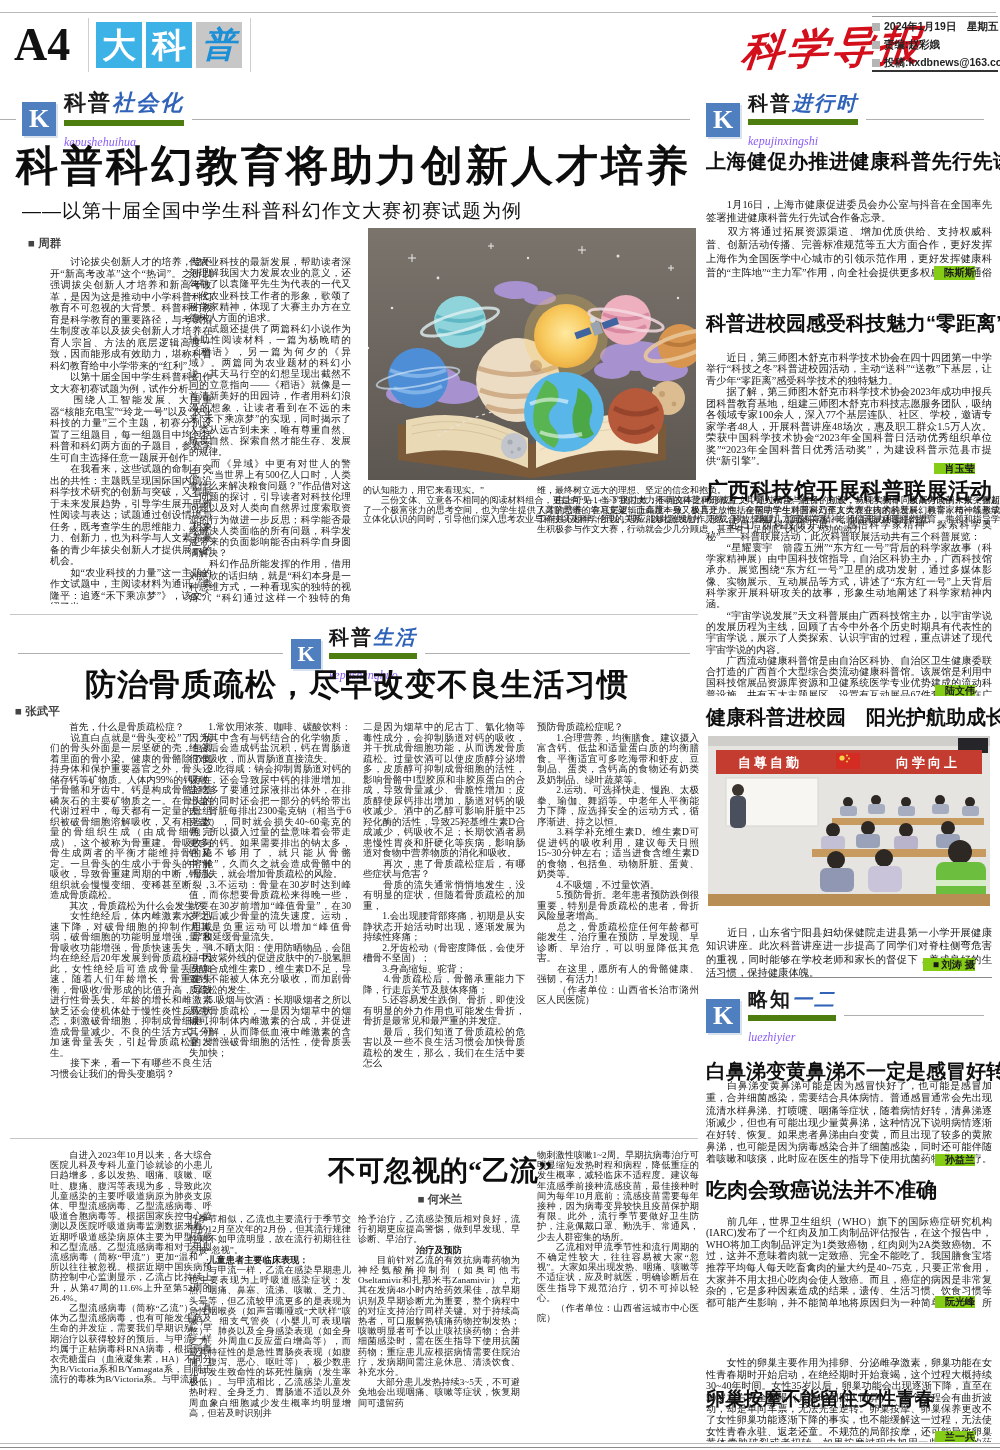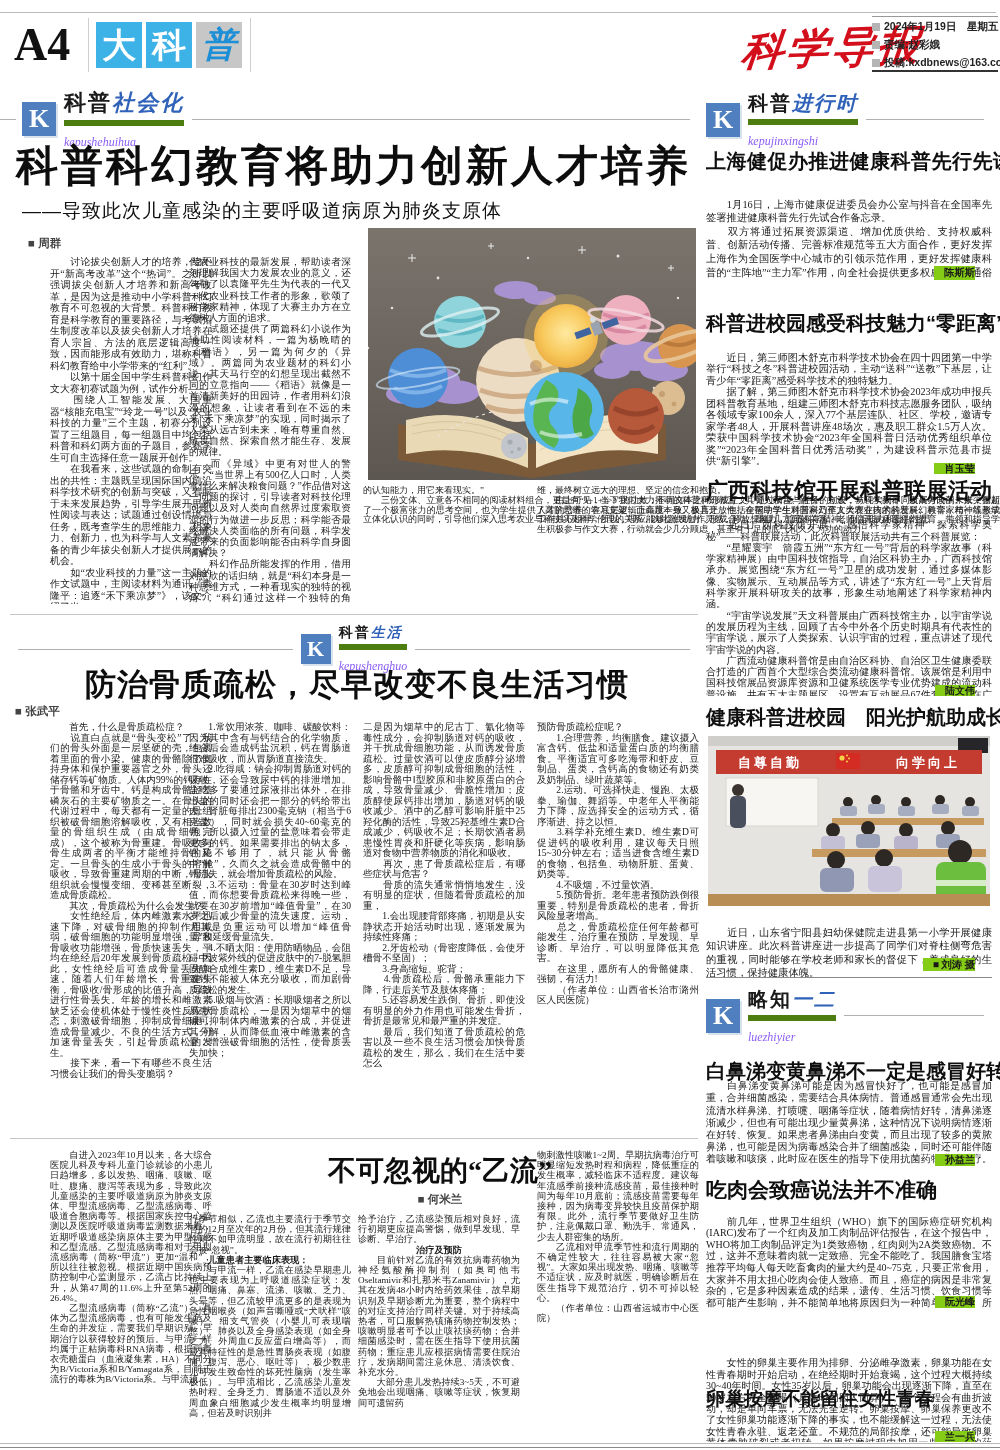--- a/index.html
+++ b/index.html
@@ -109,21 +109,21 @@
     <div class="badge-fixed"></div>
     <div class="k-sq">K</div>
     <div class="badge-mid">
       <div class="badge-title"><span>科普</span><span class="t-blue">社会化</span></div>
       <div class="badge-pinyin">kepushehuihua</div>
     </div>
     <div class="badge-grow"></div>
   </div>
 
   <div class="main-headline">科普科幻教育将助力创新人才培养</div>
-  <div class="main-subhead">——导致此次儿童感染的主要呼吸道病原为肺炎支原体</div>
+  <div class="main-subhead">——以第十届全国中学生科普科幻作文大赛初赛试题为例</div>
   <div class="byline" style="left:28px;top:236px;">■ 周群</div>
 
   <div class="col mcol cx1">　　讨论拔尖创新人才的培养，绕不开“新高考改革”这个“热词”。之所以强调拔尖创新人才培养和新高考改革，是因为这是推动中小学科普科幻教育不可忽视的大背景。科普科幻教育是科学教育的重要路径，与考试招生制度改革以及拔尖创新人才培养在育人宗旨、方法的底层逻辑高度一致，因而能形成有效助力，堪称科普科幻教育给中小学带来的“红利”。
 　　以第十届全国中学生科普科幻作文大赛初赛试题为例，试作分析——
 　　围绕人工智能发展、大国重器“核能充电宝”“玲龙一号”以及“农业科技的力量”三个主题，初赛分别设置了三组题目，每一组题目中均包括科普和科幻两方面的子题目，参赛学生可自主选择任意一题展开创作。
 　　在我看来，这些试题的命制有突出的共性：主题既呈现国际国内前沿科学技术研究的创新与突破，又着眼于未来发展趋势，引导学生展开思辨性阅读与表达；试题通过创设情境与任务，既考查学生的思维能力、想象力、创新力，也为科学与人文素养兼备的青少年拔尖创新人才提供展示的机会。
 　　如“农业科技的力量”这一主题的作文试题中，主阅读材料为通讯《袁隆平：追逐“禾下乘凉梦”》，该文介绍了当</div>
   <div class="col mcol mcol2 cx2">代农业科技的最新发展，帮助读者深刻理解我国大力发展农业的意义，还勾勒了以袁隆平先生为代表的一代又一代农业科技工作者的形象，歌颂了科学家精神，体现了大赛主办方在立德树人方面的追求。
 　　试题还提供了两篇科幻小说作为辅助性阅读材料，一篇为杨晚晴的《稻语》，另一篇为何夕的《异域》。两篇同为农业题材的科幻小说，其天马行空的幻想呈现出截然不同的立意指向——《稻语》就像是一首清新美好的田园诗，作者用科幻浪漫的想象，让读者看到在不远的未来“禾下乘凉梦”的实现，同时揭示了人类从远古到未来，唯有尊重自然、敬畏自然、探索自然才能生存、发展的规律。
 　　而《异域》中更有对世人的警示：“当世界上有500亿人口时，人类拿什么来解决粮食问题？”作品借对这一问题的探讨，引导读者对科技伦理问题以及对人类向自然界过度索取资源的行为做进一步反思；科学能否最终解决人类面临的所有问题，科学发展带来的负面影响能否由科学自身圆满解决？
@@ -236,21 +236,21 @@
   <div class="col mcol34 cx3">的认知能力，用它来看现实。”
 　　三份文体、立意各不相同的阅读材料组合，更是有“1+1+1&gt;3”的功效：不同文本之间形成互文，通过情境与任务的创设，从现实到不同发展方向的未来，撑起了一个极富张力的思考空间，也为学生提供了高阶思维的学习支架；而命题本身又极具开放性，在帮助学生对国家乃至人类农业技术的发展、科学家精神等形成立体化认识的同时，引导他们深入思考农业与科技以及科学伦理的关系，以此激发创作灵感，释放想象力，培养科学精神、创新能力和批判性思</div>
   <div class="col mcol34 cx4">维，最终树立远大的理想、坚定的信念和抱负。
 　　由上可见，当下我们大力推动的科普科幻教育，其育人宗旨、路径、方法，与科学教育、新高考改革、拔尖创新人才的培养，在底层逻辑上高度一致。换言之，包括全国中学生科普科幻作文大赛在内的科普科幻教育，与一线教学工作并不相悖，所以，理应能够提供助力，形成合力。理顺几方面的关系，老师们开展科普科幻教育，带领和指导学生积极参与作文大赛，行动就会少几分顾虑，甚至有十足的底气和久久为功的动力。</div>
 
   <div class="rule" style="left:10px;top:614px;width:688px;background:#c6c6c6;"></div>
   <div class="badge" style="left:10px;top:624px;width:688px;">
     <div class="badge-grow"></div>
     <div class="k-sq" style="width:30px;height:30px;line-height:30px;font-size:22px;">K</div>
     <div class="badge-mid">
-      <div class="badge-title" style="font-size:14px;"><span>科普</span><span class="t-blue">生活</span></div>
+      <div class="badge-title" style="font-size:20px;"><span>科普</span><span class="t-blue">生活</span></div>
       <div class="badge-pinyin">kepushenghuo</div>
     </div>
     <div class="badge-grow"></div>
   </div>
   <div class="bone-headline">防治骨质疏松，尽早改变不良生活习惯</div>
   <div class="byline" style="left:15px;top:704px;width:684px;text-align:left;">■ 张武平</div>
   <div class="col bcol cx1">　　首先，什么是骨质疏松症？
 　　说直白点就是“骨头变松”了，我们的骨头外面是一层坚硬的壳，包裹着里面的骨小梁。健康的骨骼除了支持身体和保护重要器官之外，骨头还储存钙等矿物质。人体内99%的钙存在于骨骼和牙齿中。钙是构成骨骼羟基磷灰石的主要矿物质之一。在骨头的代谢过程中，每天都有一定量的骨组织被破骨细胞溶解吸收，又有相当数量的骨组织生成（由成骨细胞完成），这个被称为骨重建。骨吸收与骨生成两者的平衡才能维持骨的稳定。一旦骨头的生成小于骨头的溶解吸收，导致骨重建周期的中断，骨头组织就会慢慢变细、变稀甚至断裂，造成骨质疏松。
 　　其次，骨质疏松为什么会发生？
 　　女性绝经后，体内雌激素水平迅速下降，对破骨细胞的抑制作用减弱，破骨细胞的功能明显增强，导致骨吸收功能增强，骨质快速丢失，平均在绝经后20年发展到骨质疏松。因此，女性绝经后可造成骨量丢失加速。随着人们年龄增长，骨重建失衡，骨吸收/骨形成的比值升高，导致进行性骨丢失。年龄的增长和雌激素缺乏还会使机体处于慢性炎性反应状态，刺激破骨细胞，抑制成骨细胞，造成骨量减少。不良的生活方式，可加速骨量丢失，引起骨质疏松的发生。

